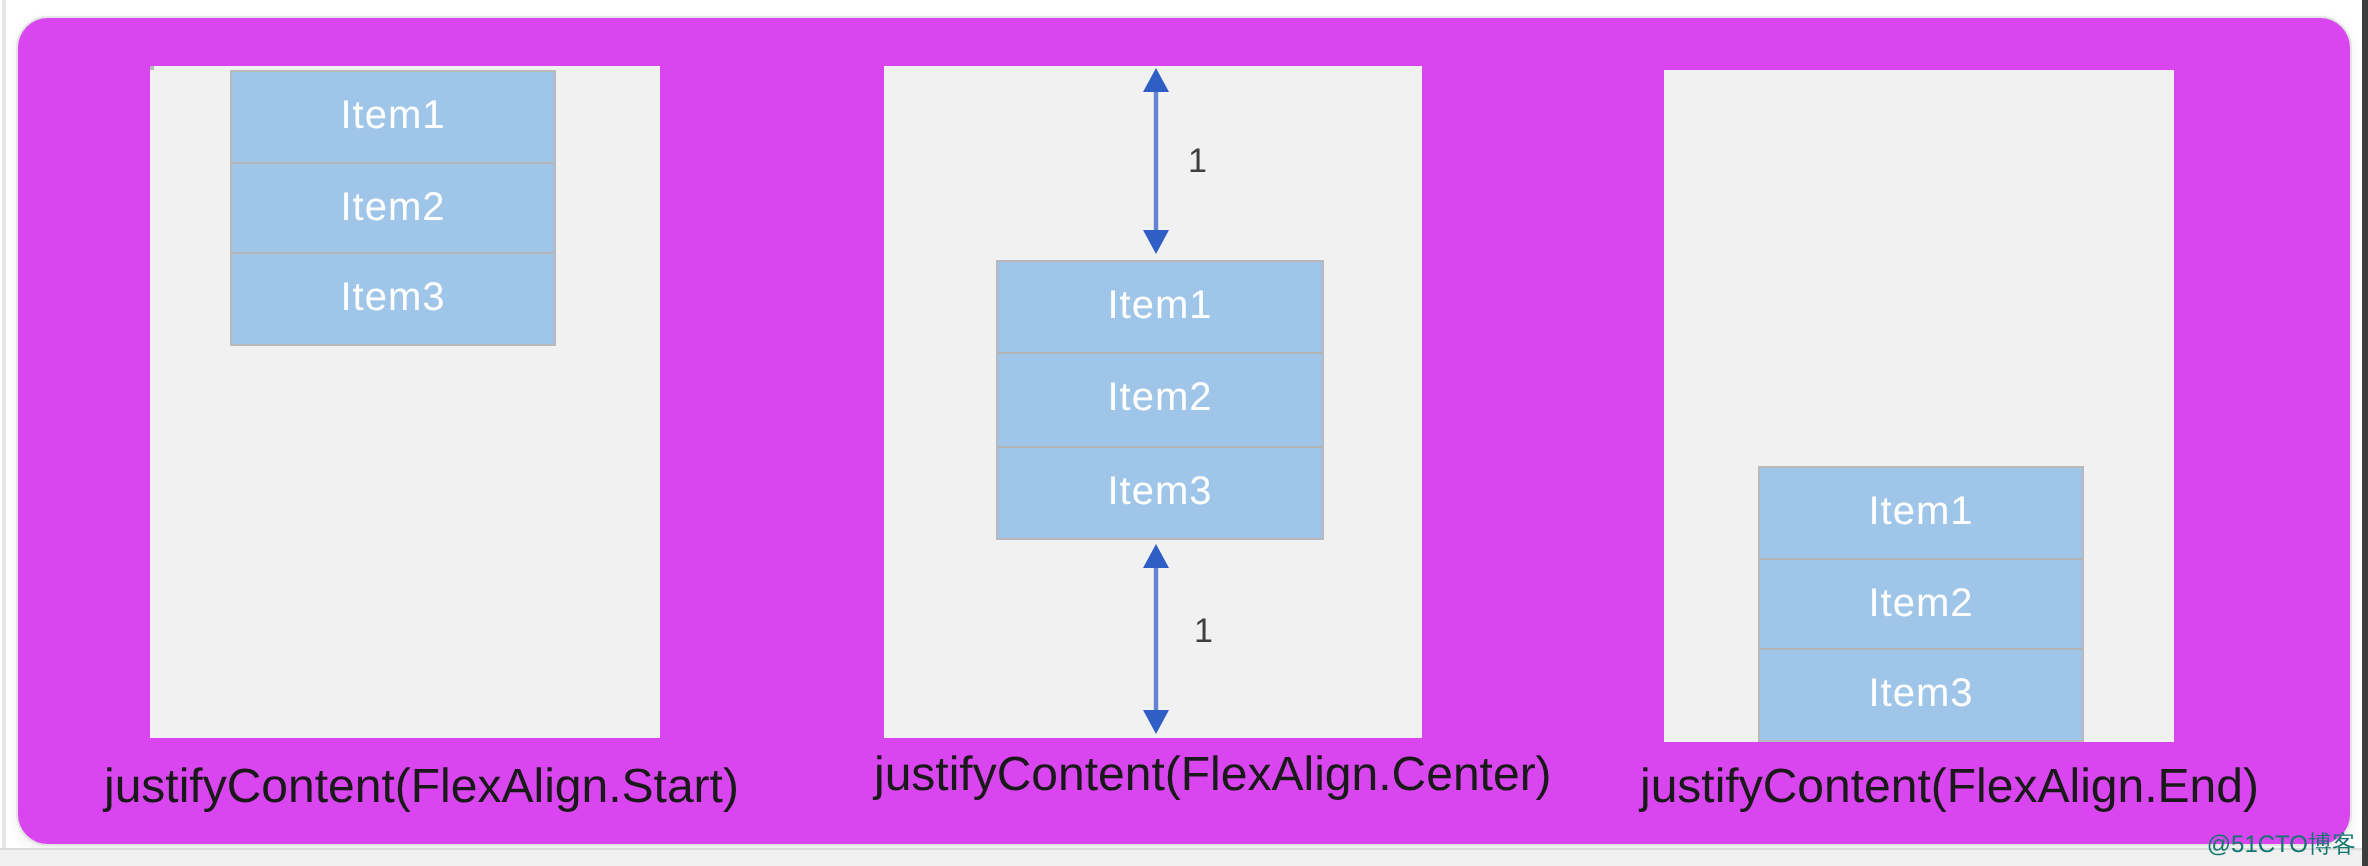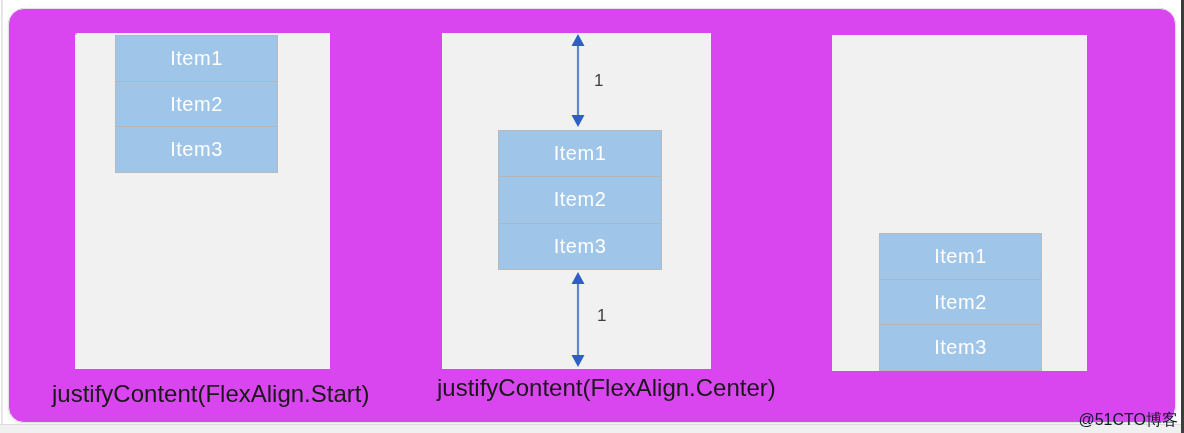--- a/index.html
+++ b/index.html
@@ -65,21 +65,21 @@
   .caption {
     position: absolute; width: 300px; text-align: center;
     color: #191919; font-size: 24px; white-space: nowrap;
   }
   .caption-start  { left: 43px;  top: 371px; }
   .caption-center { left: 428px; top: 365px; }
   .caption-end    { left: 811px; top: 371px; }
 
   .watermark {
     position: absolute; right: 6px; bottom: 2px;
-    color: #0f172a; font-size: 16px;
+    color: #0f766e; font-size: 12px;
   }
 </style>
 </head>
 <body>
 
 <div class="stage">
   <div class="left-edge-line"></div>
 
   <div class="card">
 
@@ -117,19 +117,20 @@
     </div>
     <div class="caption caption-center">justifyContent(FlexAlign.Center)</div>
 
     <div class="container container-end">
       <div class="item-block block-end">
         <div class="flex-item">Item1</div>
         <div class="flex-item">Item2</div>
         <div class="flex-item">Item3</div>
       </div>
     </div>
+    <div class="caption caption-end">justifyContent(FlexAlign.End)</div>
 
   </div>
 
   <div class="bottom-strip"></div>
   <div class="right-edge-line"></div>
   <div class="watermark">@51CTO博客</div>
 </div>
 
 </body></html>

